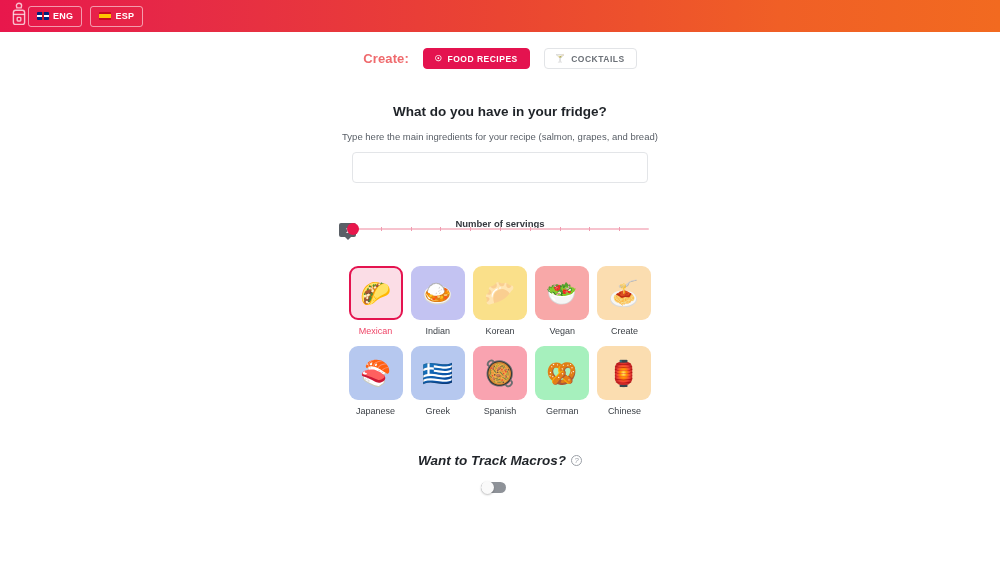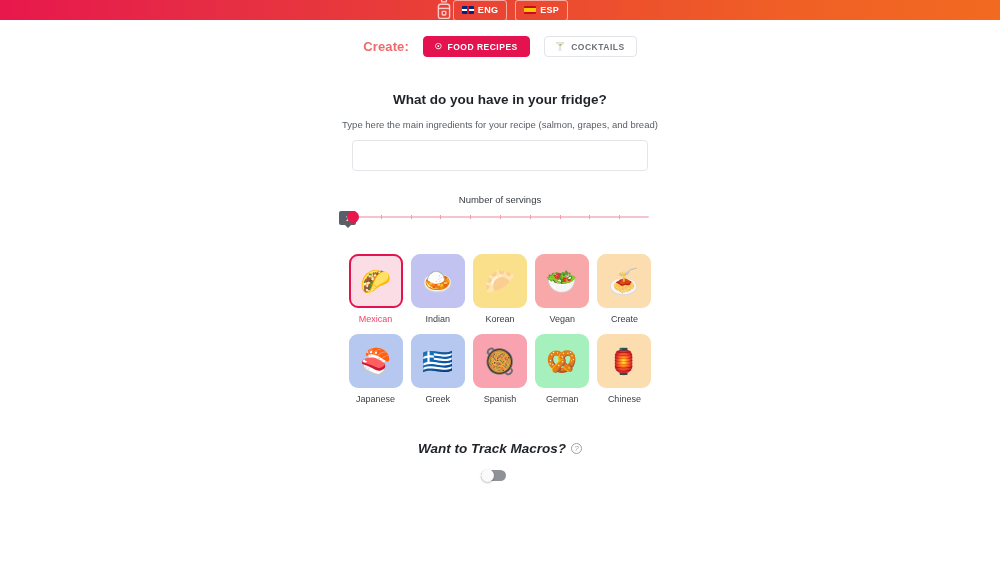--- a/index.html
+++ b/index.html
@@ -8,26 +8,26 @@
     width: 1000px; height: 563px;
     overflow: hidden;
     background: #ffffff;
     font-family: "Liberation Sans", sans-serif;
     -webkit-font-smoothing: antialiased;
   }
 
   
   .header {
     position: relative;
-    height: 20px;
+    height: 32px;
     width: 1000px;
     background: linear-gradient(90deg, #e8174c 0%, #e62a46 18%, #ea4532 50%, #f05f26 78%, #f26a20 100%);
     display: flex;
     align-items: center;
-    justify-content: center;
+    justify-content: flex-start;
     padding: 0 7px 0 10px;
   }
   .logo-wrap { display: flex; align-items: center; }
   .logo-icon { display: block; }
   .lang-group { display: flex; align-items: center; gap: 8px; }
   .lang-btn {
     display: flex; align-items: center; gap: 4px;
     height: 21px;
     padding: 0 8px;
     border: 1px solid rgba(255,255,255,0.55);
@@ -136,24 +136,25 @@
 
   
   .slider-section {
     position: relative;
     width: 298px;
     margin: 19px auto 0;
     height: 38px;
   }
   .servings-label {
     position: absolute;
-    top: 4px; left: 0; right: 0;
+    top: 16px; left: 0; right: 0;
     text-align: center;
     font-size: 9.5px;
     color: #35393f;
+    font-weight: bold;
   }
   .slider-tooltip {
     position: absolute;
     left: -12px;
     top: 0px;
     width: 17px; height: 14px;
     background: #5a5f66;
     border-radius: 2px;
     color: #ffffff;
     font-size: 7.5px;

